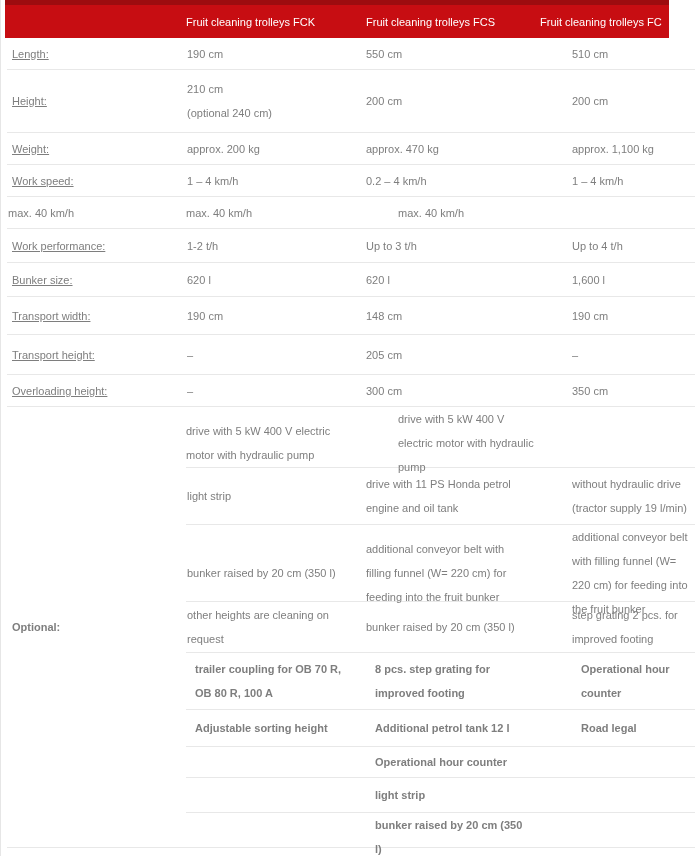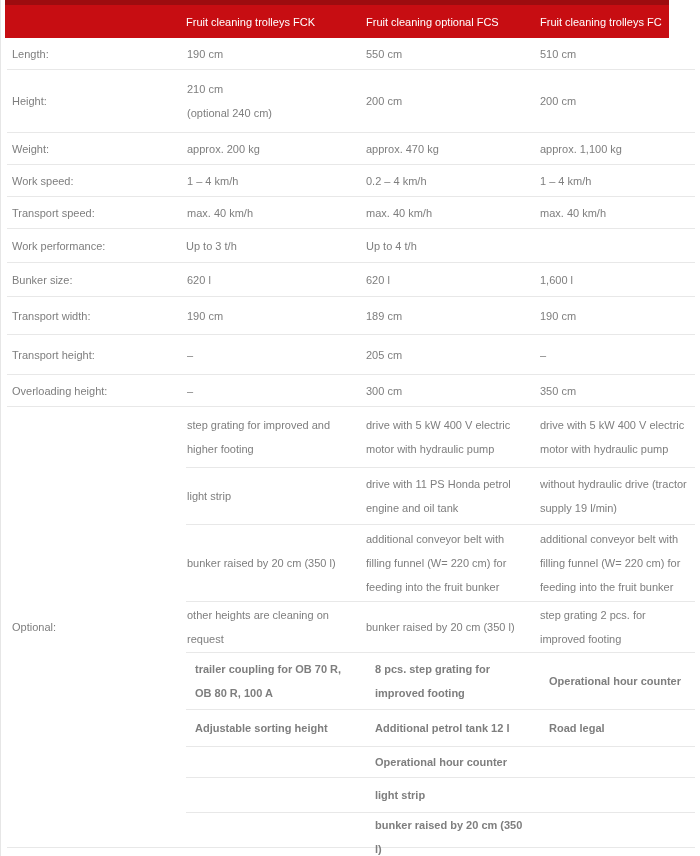--- a/index.html
+++ b/index.html
@@ -38,50 +38,50 @@
     align-items:center;
     border-bottom:1px solid var(--divider, #e8e8e8);
     box-sizing:border-box;
   }
   .cell {
     white-space:pre-line;
     line-height:24px;
     padding-right:16px;
     box-sizing:border-box;
   }
-  .cell.c4 { padding-right:2px; }
-  .cell.label { padding-left:5px; }
+  .cell.c4 { padding-right:2px;margin-left:32px; }
+  .cell.label { padding-left:5px;text-decoration:underline; }
   .cell.c2 { padding-left:1px; }
   
   .optional-section {
     margin-left:6px; width:688px;
     display:grid; grid-template-columns:179px 509px;
     border-bottom:1px solid var(--divider, #e8e8e8);
     box-sizing:border-box;
   }
-  .opt-label-cell { display:flex; align-items:center; padding-left:5px; }
+  .opt-label-cell { display:flex; align-items:center; padding-left:5px;font-weight:bold; }
   .opt-row {
     display:grid; grid-template-columns:180px 174px 155px;
     align-items:center;
     box-sizing:border-box;
   }
   .opt-row + .opt-row { border-top:1px solid var(--divider, #e8e8e8); }
   .opt-row.indent .cell { padding-left:9px;font-weight:bold; }
 </style>
 </head>
 <body>
 
 <div class="page">
 
   <div class="header-row">
     <div class="header-bg"></div>
     <div class="header-grid">
       <div class="hcell"></div>
       <div class="hcell">Fruit cleaning trolleys FCK</div>
-      <div class="hcell">Fruit cleaning optional FCS</div>
+      <div class="hcell">Fruit cleaning trolleys FCS</div>
       <div class="hcell">Fruit cleaning trolleys FC</div>
     </div>
   </div>
 
   <div class="row" style="height:32px">
     <div class="cell label">Length:</div>
     <div class="cell c2">190 cm</div>
     <div class="cell c3">550 cm</div>
     <div class="cell c4">510 cm</div>
   </div>
@@ -98,60 +98,59 @@
     <div class="cell c3">approx. 470 kg</div>
     <div class="cell c4">approx. 1,100 kg</div>
   </div>
   <div class="row" style="height:32px">
     <div class="cell label">Work speed:</div>
     <div class="cell c2">1 – 4 km/h</div>
     <div class="cell c3">0.2 – 4 km/h</div>
     <div class="cell c4">1 – 4 km/h</div>
   </div>
   <div class="row" style="height:32px">
-    <div class="cell label">Transport speed:</div>
     <div class="cell c2">max. 40 km/h</div>
     <div class="cell c3">max. 40 km/h</div>
     <div class="cell c4">max. 40 km/h</div>
   </div>
   <div class="row" style="height:34px">
     <div class="cell label">Work performance:</div>
+    <div class="cell c2">1-2 t/h</div>
     <div class="cell c3">Up to 3 t/h</div>
     <div class="cell c4">Up to 4 t/h</div>
   </div>
   <div class="row" style="height:34px">
     <div class="cell label">Bunker size:</div>
     <div class="cell c2">620 l</div>
     <div class="cell c3">620 l</div>
     <div class="cell c4">1,600 l</div>
   </div>
   <div class="row" style="height:38px">
     <div class="cell label">Transport width:</div>
     <div class="cell c2">190 cm</div>
-    <div class="cell c3">189 cm</div>
+    <div class="cell c3">148 cm</div>
     <div class="cell c4">190 cm</div>
   </div>
   <div class="row" style="height:40px">
     <div class="cell label">Transport height:</div>
     <div class="cell c2">–</div>
     <div class="cell c3">205 cm</div>
     <div class="cell c4">–</div>
   </div>
   <div class="row" style="height:32px">
     <div class="cell label">Overloading height:</div>
     <div class="cell c2">–</div>
     <div class="cell c3">300 cm</div>
     <div class="cell c4">350 cm</div>
   </div>
 
   <div class="optional-section">
     <div class="opt-label-cell">Optional:</div>
     <div class="opt-rows">
       <div class="opt-row" style="height:60px">
-        <div class="cell c2">step grating for improved and higher footing</div>
         <div class="cell c3">drive with 5 kW 400 V electric motor with hydraulic pump</div>
         <div class="cell c4">drive with 5 kW 400 V electric motor with hydraulic pump</div>
       </div>
       <div class="opt-row" style="height:57px">
         <div class="cell c2">light strip</div>
         <div class="cell c3">drive with 11 PS Honda petrol engine and oil tank</div>
         <div class="cell c4">without hydraulic drive (tractor supply 19 l/min)</div>
       </div>
       <div class="opt-row" style="height:77px">
         <div class="cell c2">bunker raised by 20 cm (350 l)</div>

